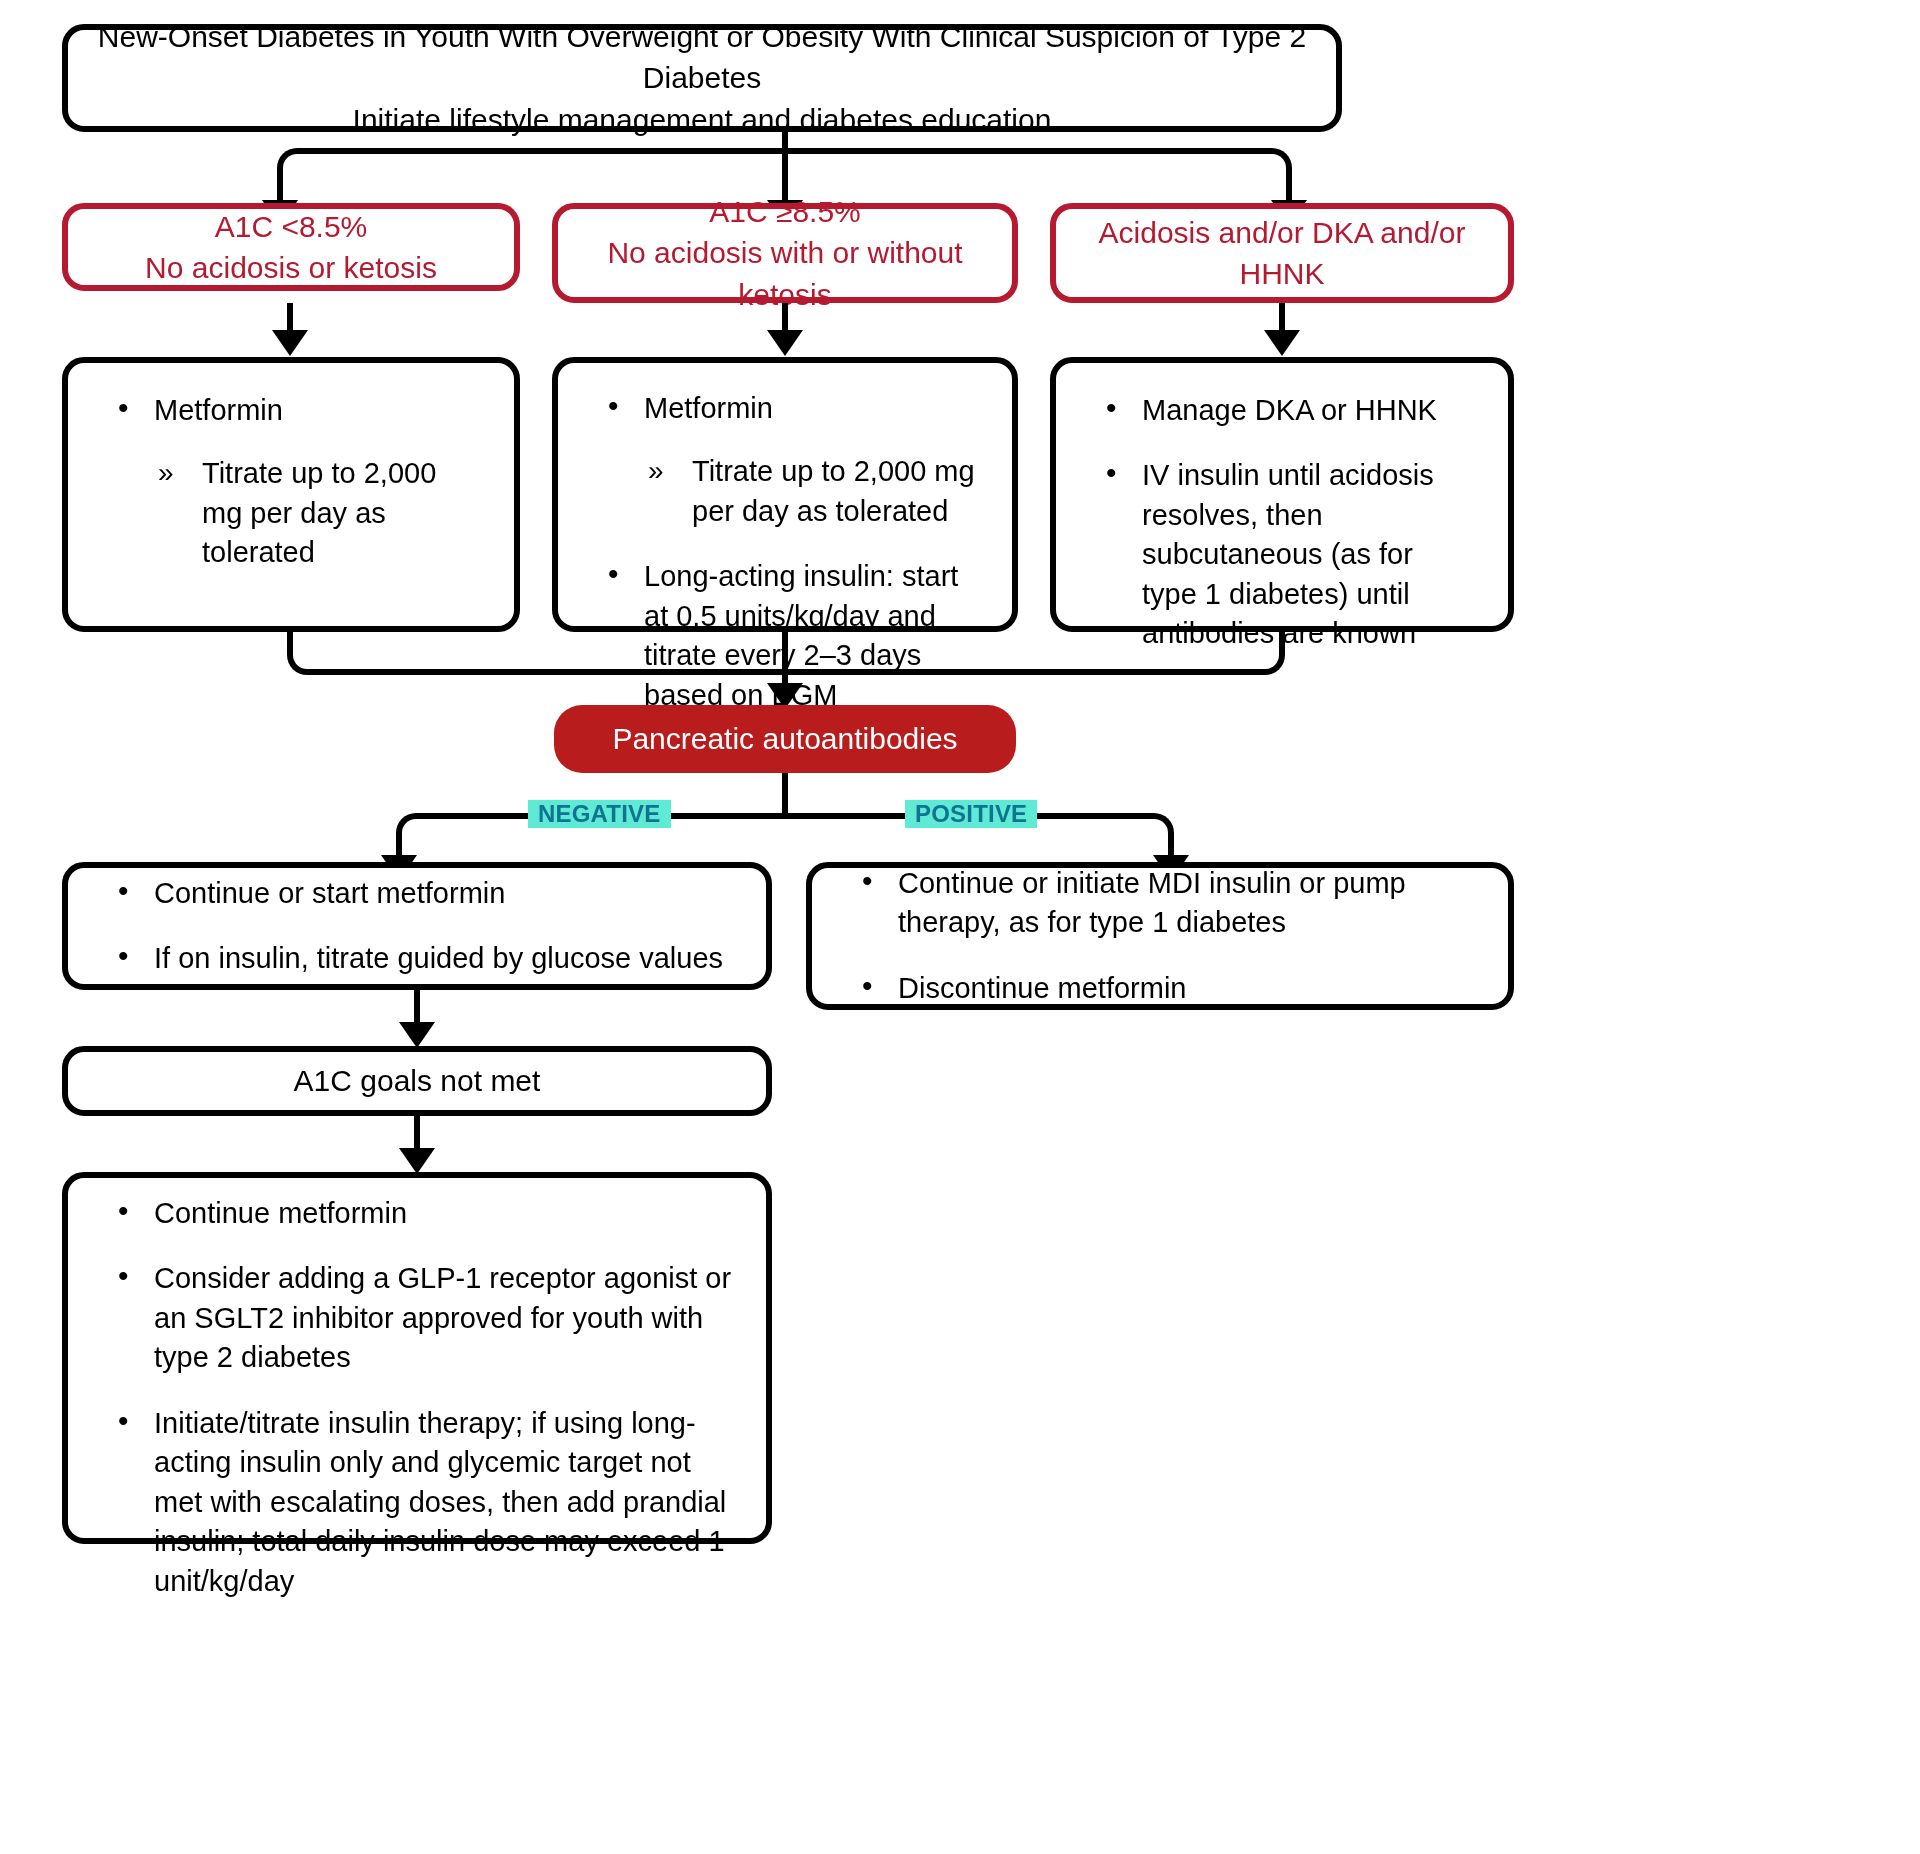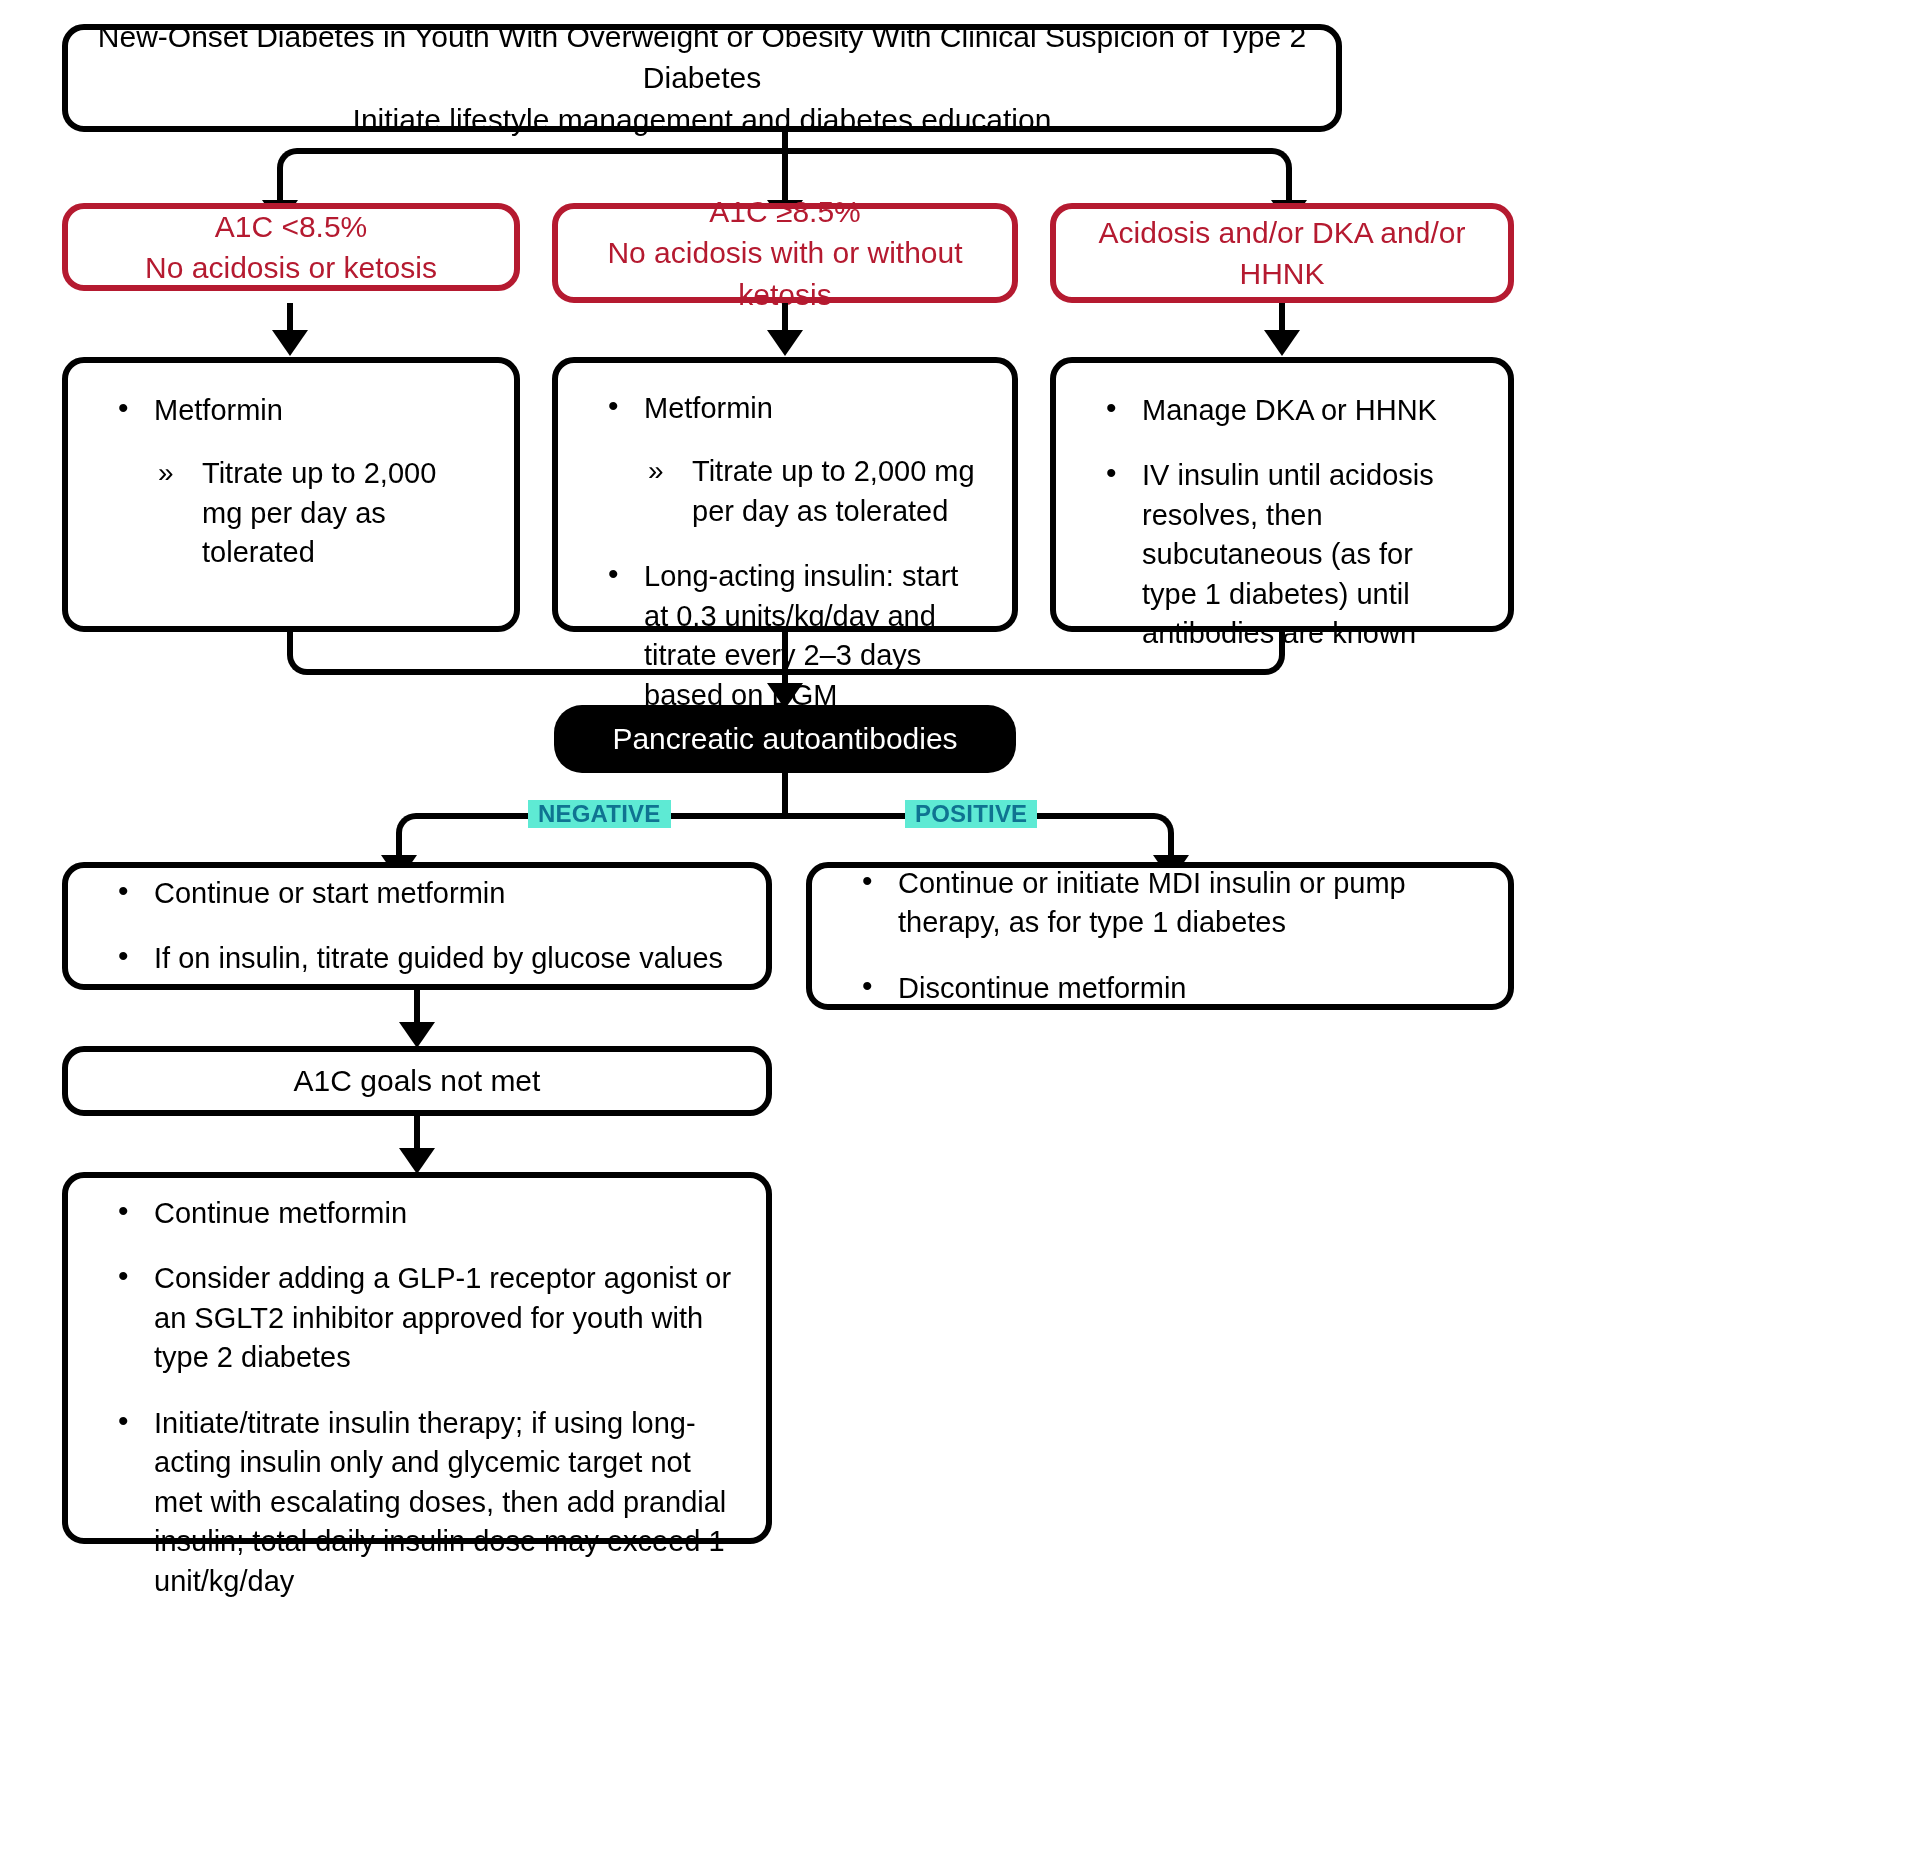--- a/index.html
+++ b/index.html
@@ -27,21 +27,21 @@
     border-radius: 22px;
     display: flex;
     flex-direction: column;
     justify-content: center;
   }
   .box.red {
     border-color: #B51A30;
   }
   .box.green {
     border: none;
-    background: #000000;
+    background: #b91c1c;
     border-radius: 28px;
   }
   .box-center {
     text-align: center;
     font-size: 30px;
     line-height: 1.38;
     padding: 10px 26px;
   }
   .box.red .box-center {
     color: #B51A30;
@@ -202,21 +202,21 @@
     <ul class="blist">
       <li>
         <span>Metformin</span>
         <ul class="sublist">
           <li>
             <span>Titrate up to 2,000 mg per day as tolerated</span>
           </li>
         </ul>
       </li>
       <li style="margin-top:26px;">
-        <span>Long-acting insulin: start at 0.3 units/kg/day and titrate every 2–3 days based on BGM</span>
+        <span>Long-acting insulin: start at 0.5 units/kg/day and titrate every 2–3 days based on BGM</span>
       </li>
     </ul>
   </div>
 
   <div class="box" style="left:1050px; top:357px; width:464px; height:275px; justify-content:flex-start; padding-top:28px;">
     <ul class="blist">
       <li>
         <span>Manage DKA or HHNK</span>
       </li>
       <li>

